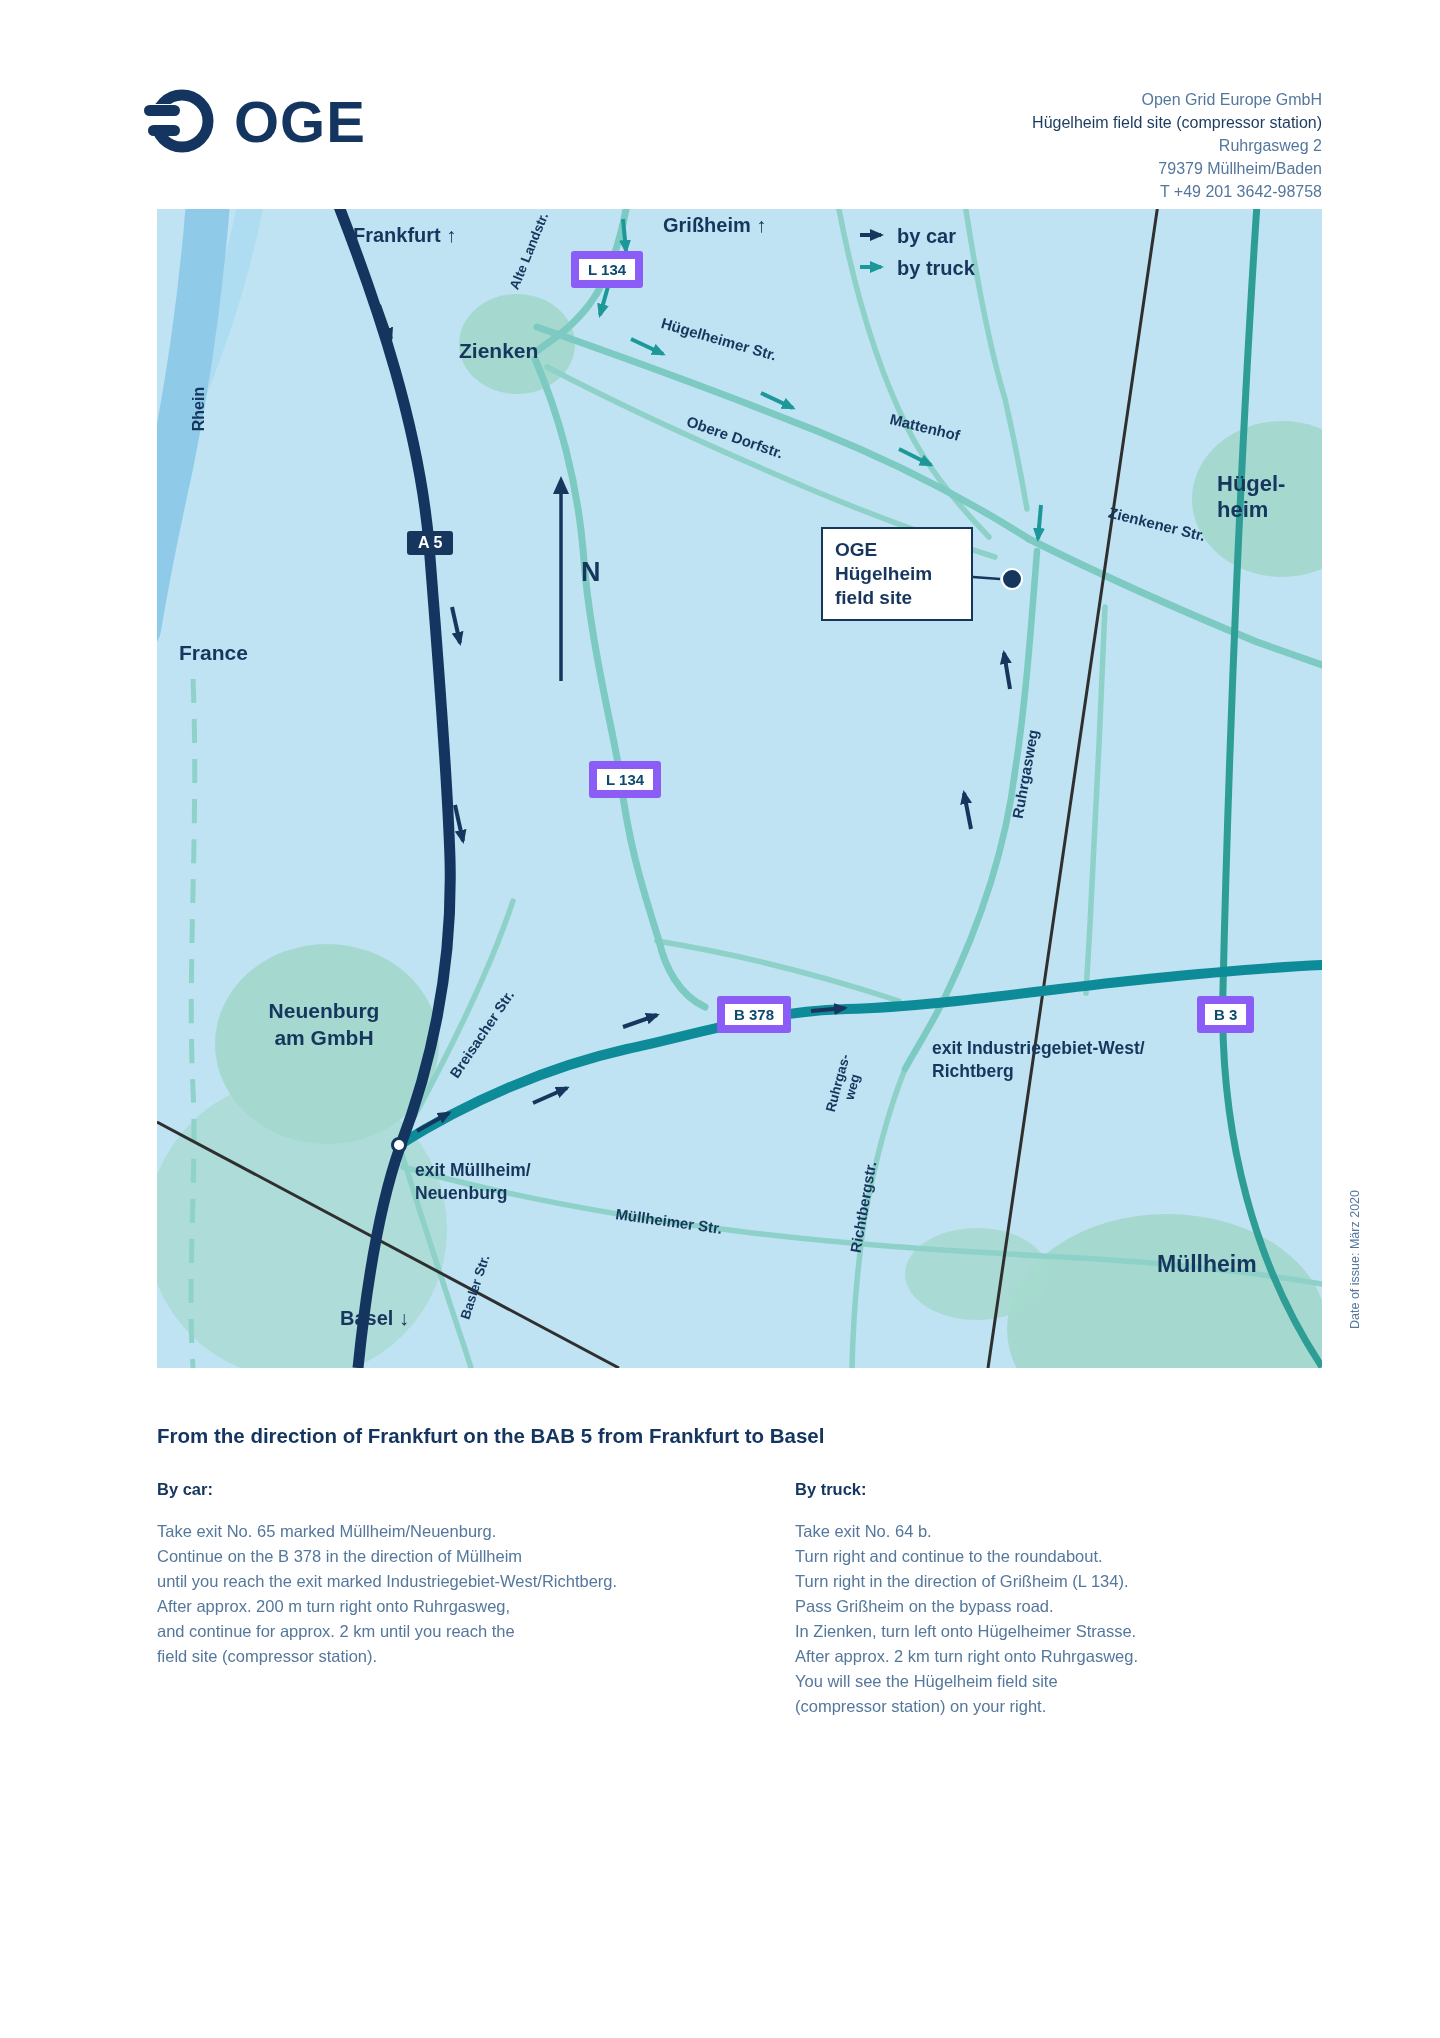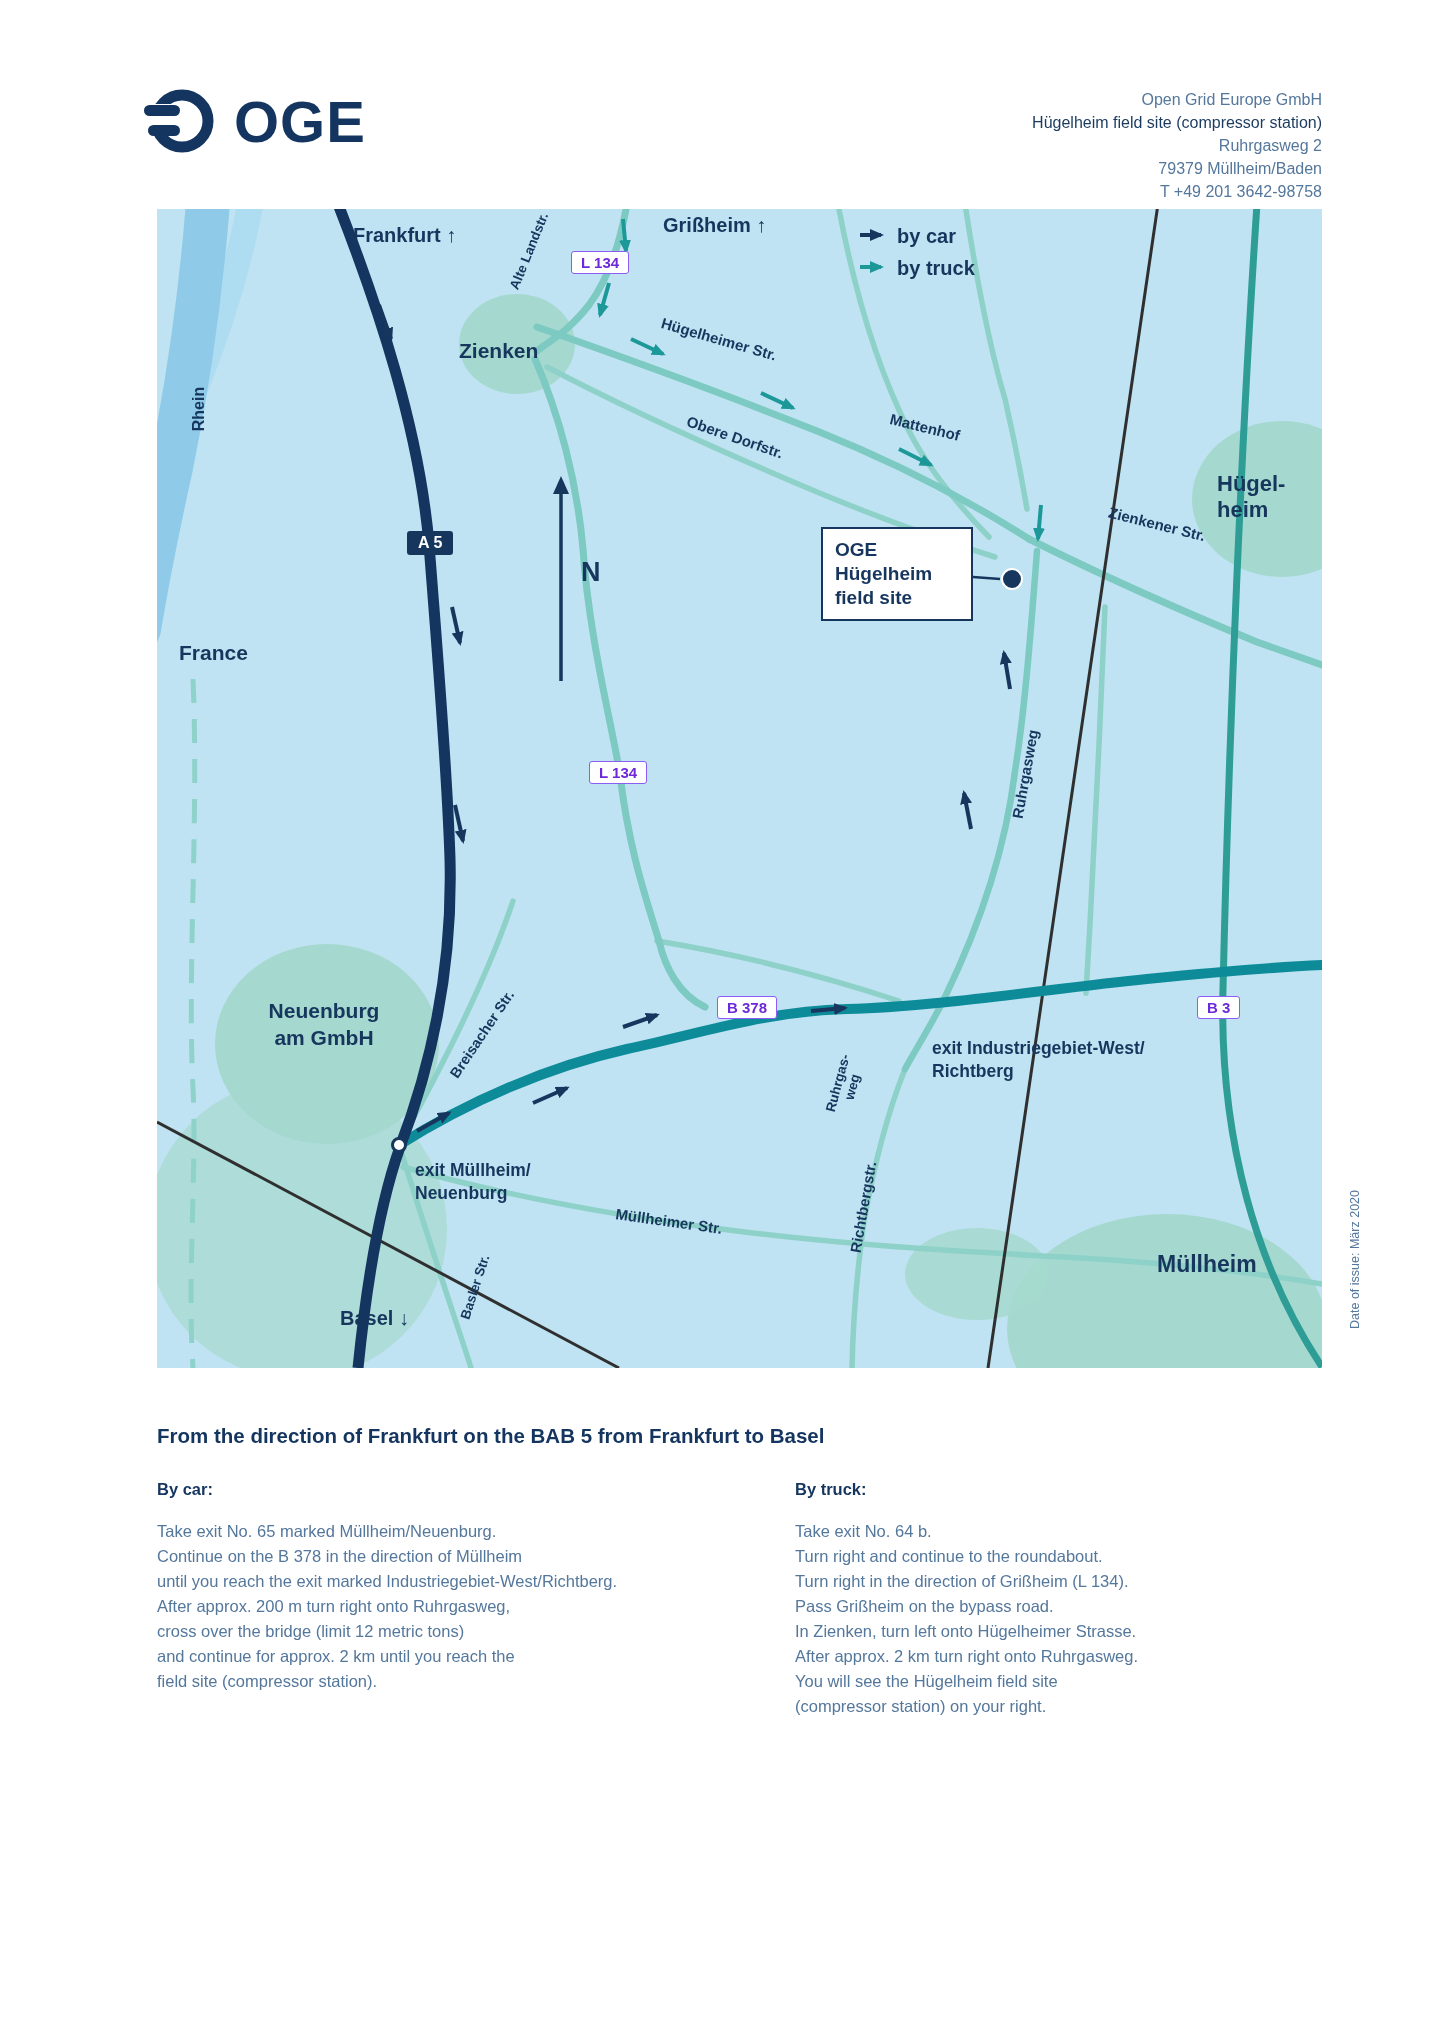--- a/index.html
+++ b/index.html
@@ -22,21 +22,21 @@
   .ml { position:absolute; color:#17365d; white-space:nowrap; }
   .street { font-size:15px; font-weight:600; }
   .street-sm { font-size:13.5px; font-weight:600; }
   .town { font-weight:bold; font-size:21px; }
   .town-xl { font-weight:bold; font-size:23px; }
   .dirlabel { font-weight:bold; font-size:20px; }
   .exitlabel { font-weight:bold; font-size:17.5px; line-height:23px; }
 
   .badge { position:absolute; font-weight:bold; text-align:center; border-radius:3px; }
   .badge-a5 { background:#17365d; color:#fff; font-size:16px; padding:3px 11px; }
-  .badge-white { background:#fff; color:#6d28d9; border:1px solid #8b5cf6; font-size:15px; padding:2px 9px; }
+  .badge-white { background:#fff; color:#0c4a6e; border:8px solid #8b5cf6; font-size:15px; padding:2px 9px; }
 
   .legend { position:absolute; left:700px; top:16px; display:flex; flex-direction:column; gap:9px; }
   .legend-row { display:flex; align-items:flex-start; }
   .legend-row .lbl { font-weight:bold; font-size:20px; color:#17365d; }
 
   .callout { position:absolute; left:664px; top:318px; width:152px; background:#fff;
     border:2px solid #17365d; padding:9px 12px; font-weight:bold; font-size:19px;
     line-height:24px; color:#17365d; }
 
   .compass-n { position:absolute; left:424px; top:348px; font-size:27px; font-weight:bold; color:#17365d; }
@@ -231,21 +231,20 @@
   <div class="date-note">Date of issue: März 2020</div>
 
   <h2 class="dir-title">From the direction of Frankfurt on the BAB 5 from Frankfurt to Basel</h2>
 
   <div class="col col-car">
     <h3>By car:</h3>
     <div class="ln">Take exit No. 65 marked Müllheim/Neuenburg.</div>
     <div class="ln">Continue on the B 378 in the direction of Müllheim</div>
     <div class="ln">until you reach the exit marked Industriegebiet-West/Richtberg.</div>
     <div class="ln">After approx. 200 m turn right onto Ruhrgasweg,</div>
-    <div class="ln">cross over the bridge (limit 12 metric tons)</div>
     <div class="ln">and continue for approx. 2 km until you reach the</div>
     <div class="ln">field site (compressor station).</div>
   </div>
 
   <div class="col col-truck">
     <h3>By truck:</h3>
     <div class="ln">Take exit No. 64 b.</div>
     <div class="ln">Turn right and continue to the roundabout.</div>
     <div class="ln">Turn right in the direction of Grißheim (L 134).</div>
     <div class="ln">Pass Grißheim on the bypass road.</div>

